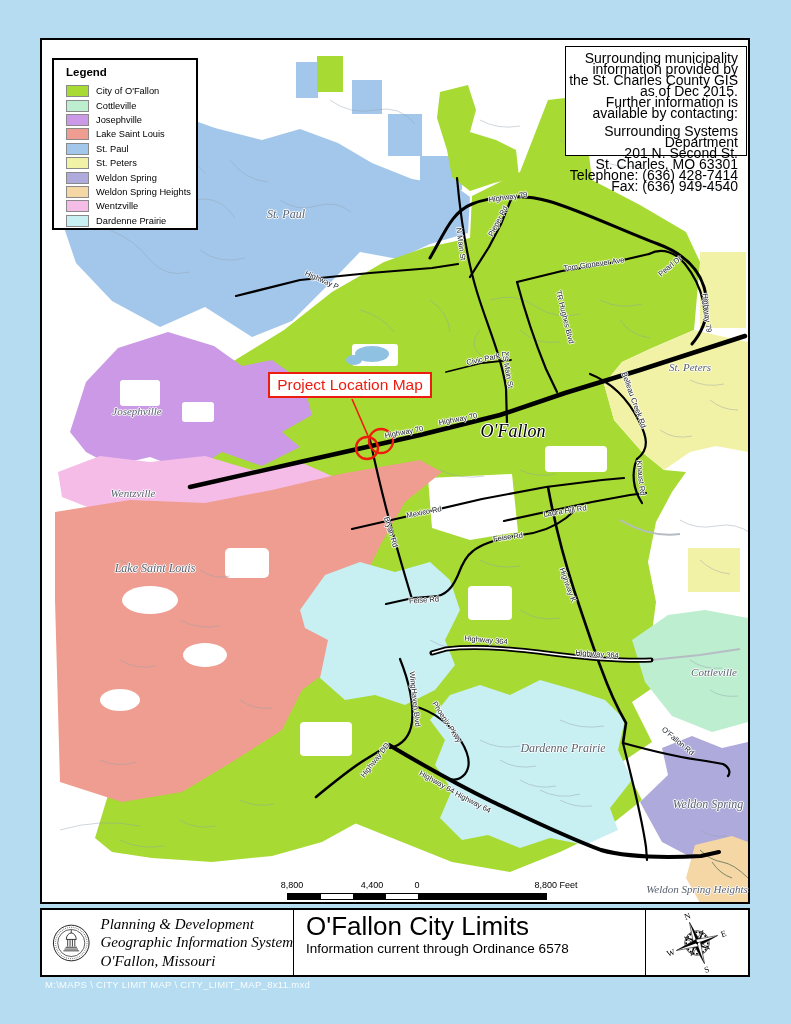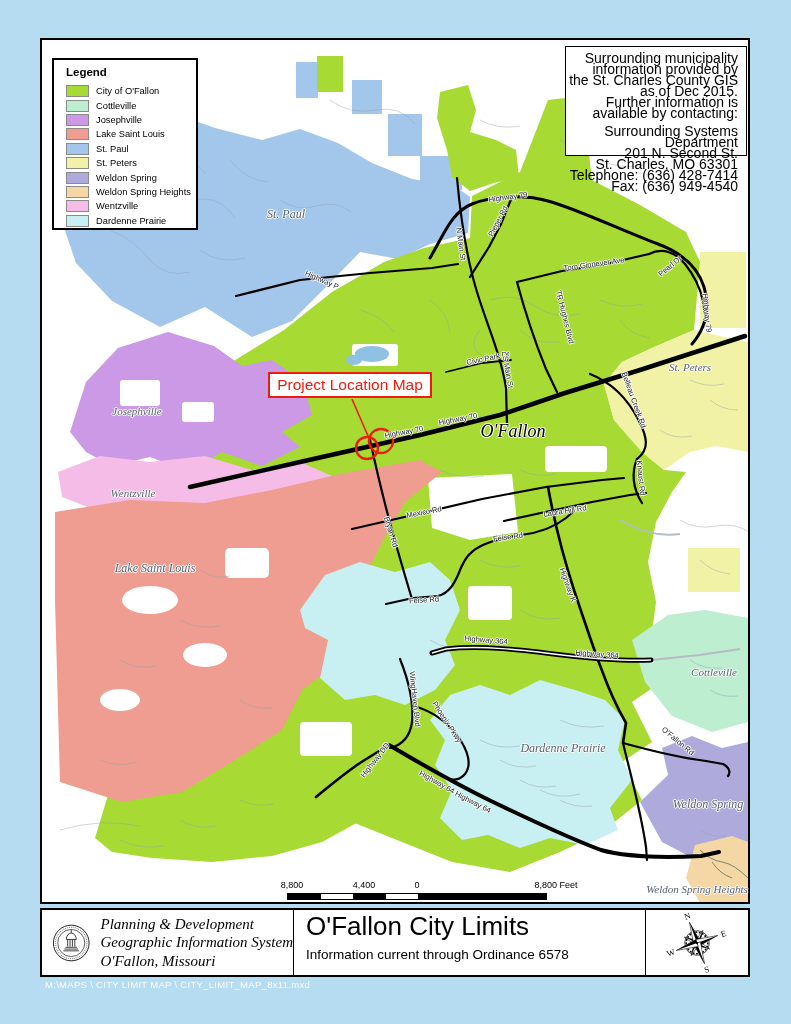--- a/index.html
+++ b/index.html
@@ -36,21 +36,21 @@
         box-sizing:border-box;
         background:linear-gradient(to right,#000 0 33px,#fff 33px 65px,#000 65px 98px,#fff 98px 130px,#000 130px 260px);}
   .banner{position:absolute;left:40px;top:908px;width:710px;height:69px;background:#fff;
         border:2px solid #000;box-sizing:border-box;display:flex;}
   .banner-left{width:252px;border-right:1.5px solid #000;display:flex;align-items:center;
         padding-left:10px;gap:10px;box-sizing:border-box;}
   .org div{font-family:"Liberation Serif",serif;font-style:italic;font-size:15px;
         line-height:18.5px;color:#000;white-space:nowrap;}
   .banner-center{flex:1;border-right:1.5px solid #000;padding:2px 0 0 12px;box-sizing:border-box;}
   .map-title{font-size:26px;color:#000;line-height:28px;}
-  .map-subtitle{font-size:13.5px;color:#000;margin-top:7px;}
+  .map-subtitle{font-size:13.5px;color:#000;margin-top:1px;}
   .map-printed{font-size:10.5px;color:#000;margin-top:4px;}
   .banner-right{width:102px;display:flex;align-items:center;justify-content:center;}
   .file-path{position:absolute;left:45px;top:979px;font-size:9.5px;color:rgba(255,255,255,0.92);
         letter-spacing:0.3px;white-space:pre;}
 </style>
 </head>
 <body>
 
 <div class="page">
 
@@ -281,21 +281,21 @@
         <div>St. Charles, MO  63301</div>
         <div>Telephone: (636) 428-7414</div>
         <div>Fax: (636) 949-4540</div>
       </div>
   </div>
 
   <div class="callout">Project Location Map</div>
 
   <div class="scalebar-wrap">
     <span class="sb-label" style="left:292px">8,800</span>
-    <span class="sb-label" style="left:364px">4,400</span>
+    <span class="sb-label" style="left:372px">4,400</span>
     <span class="sb-label" style="left:417px">0</span>
     <span class="sb-label" style="left:556px">8,800 Feet</span>
     <div class="sb-bar"></div>
   </div>
 
   <div class="banner">
     <div class="banner-left">
       <svg class="seal" width="54" height="54" viewBox="0 0 54 54">
         <circle cx="27" cy="27" r="25" fill="#fff" stroke="#222" stroke-width="1.4"></circle>
         <circle cx="27" cy="27" r="22" fill="none" stroke="#555" stroke-width="1.6" stroke-dasharray="0.9,1.8"></circle>

